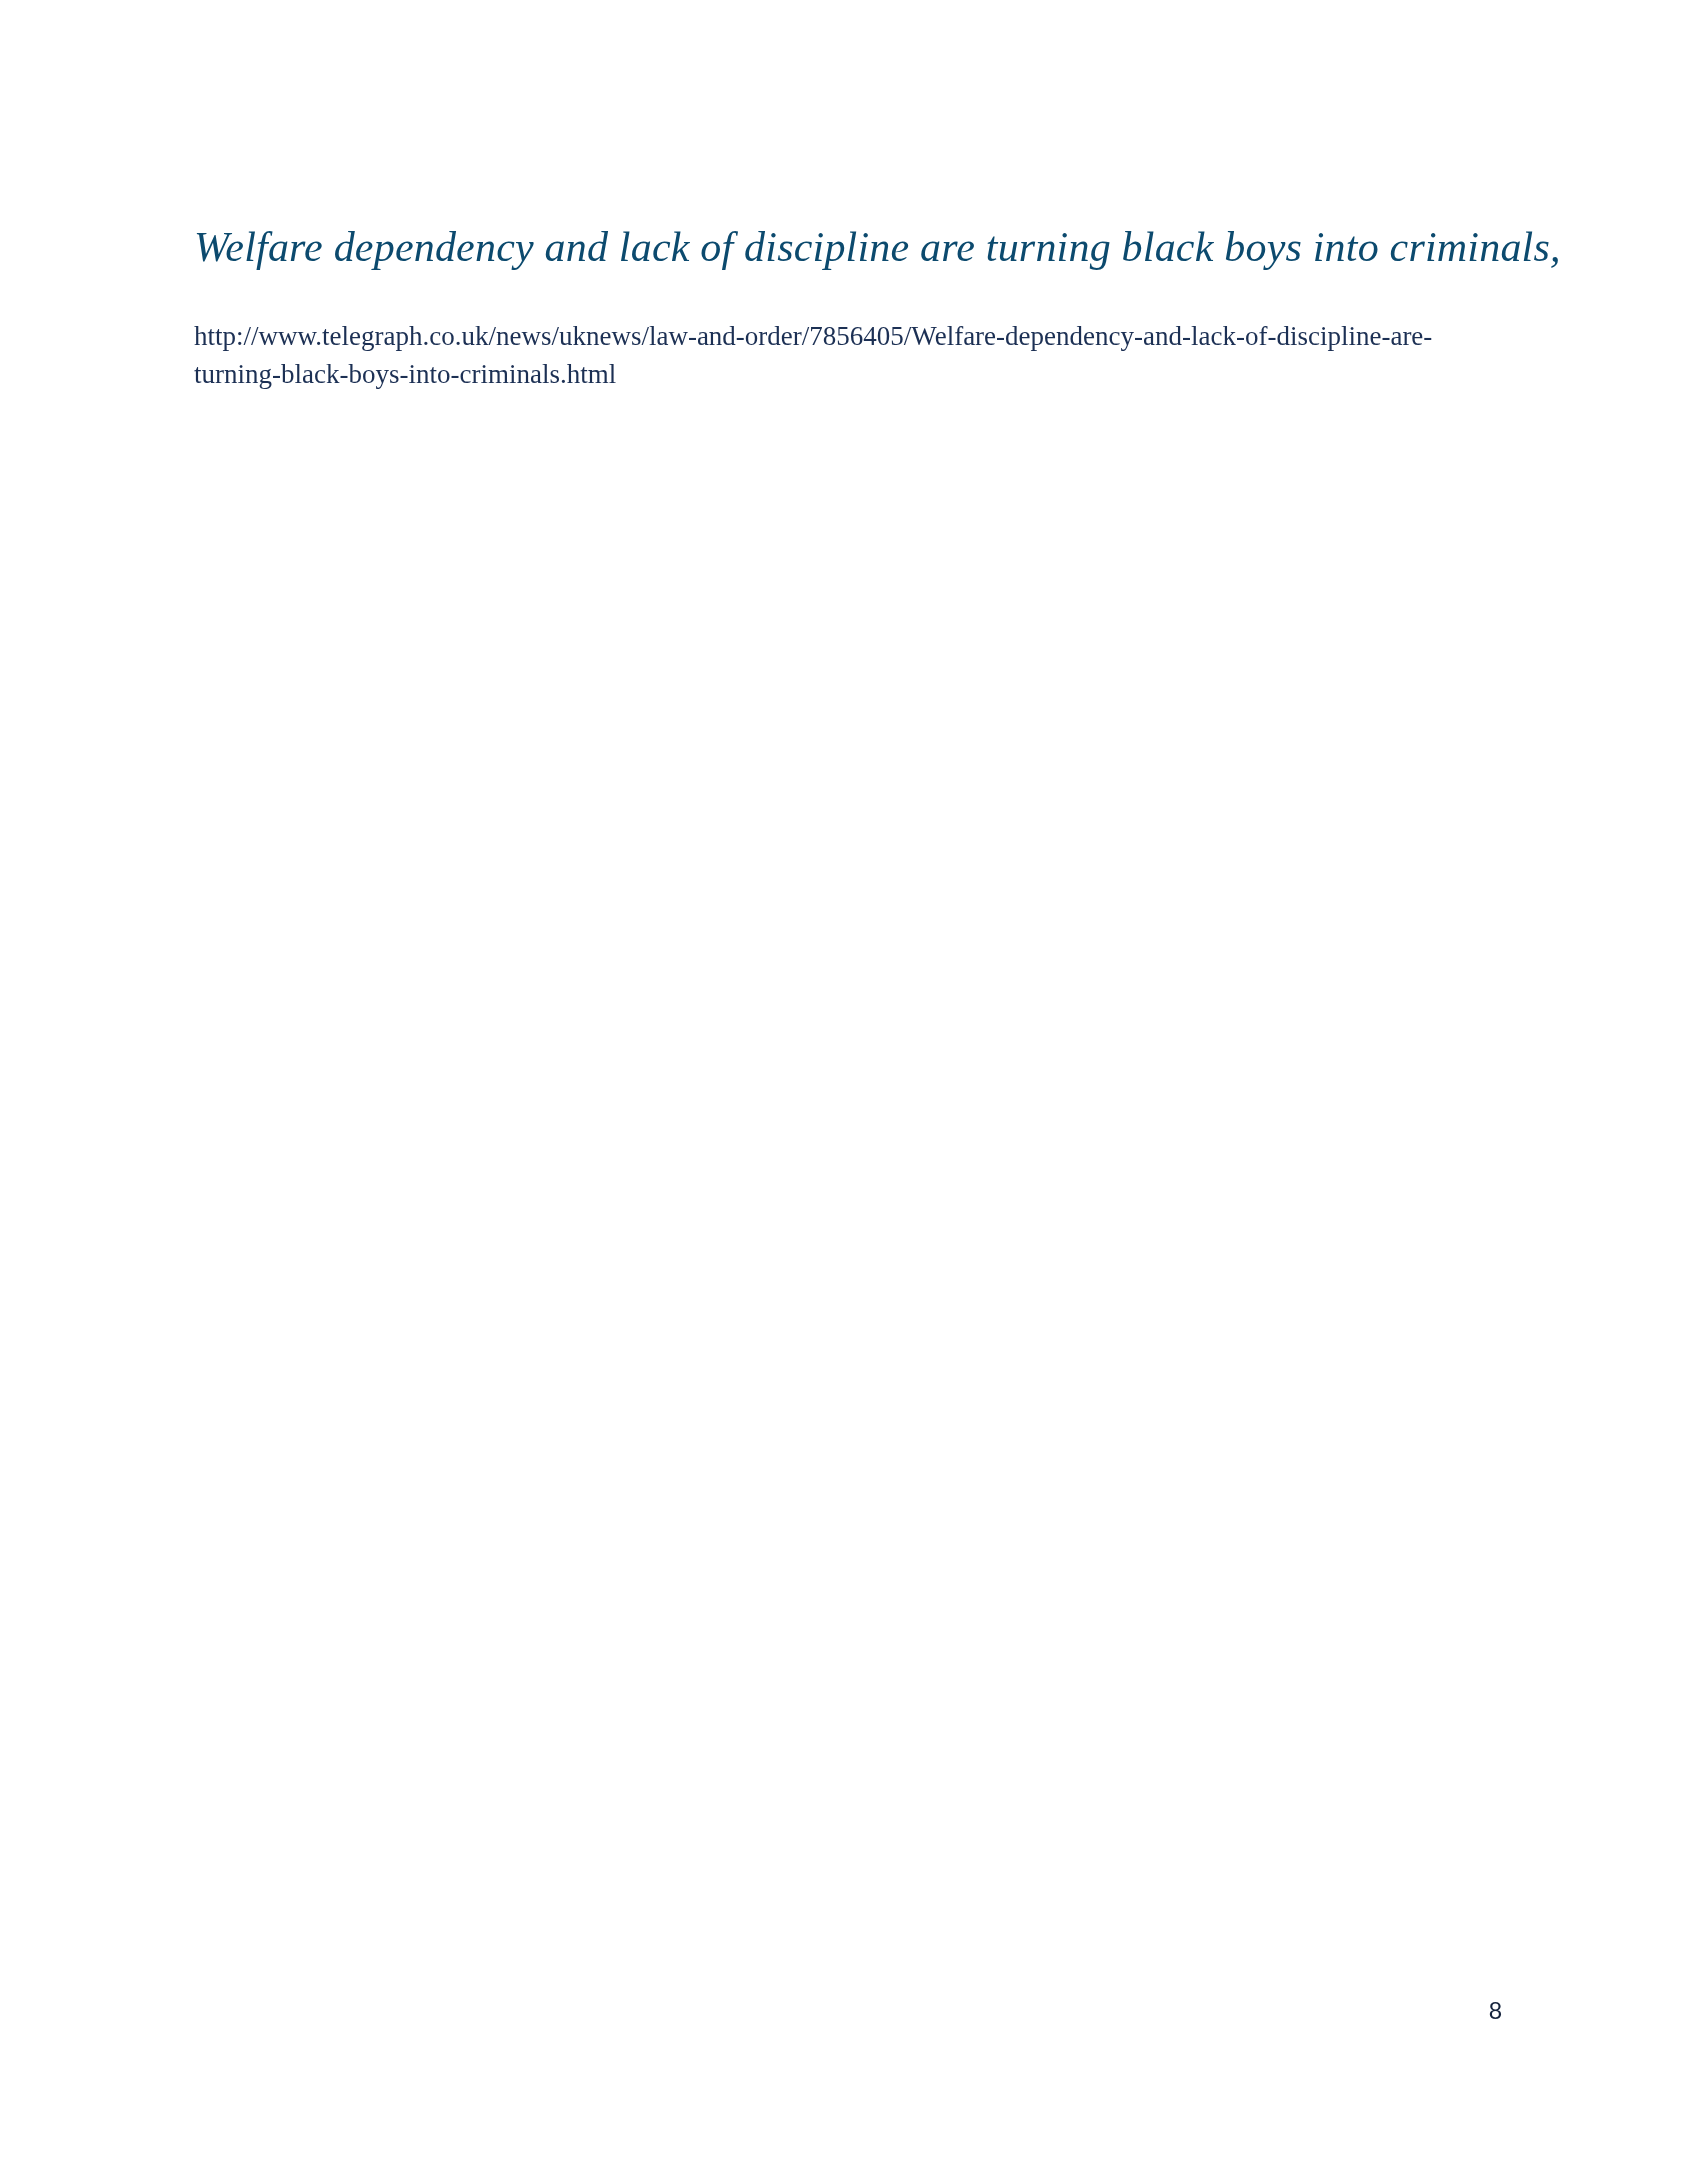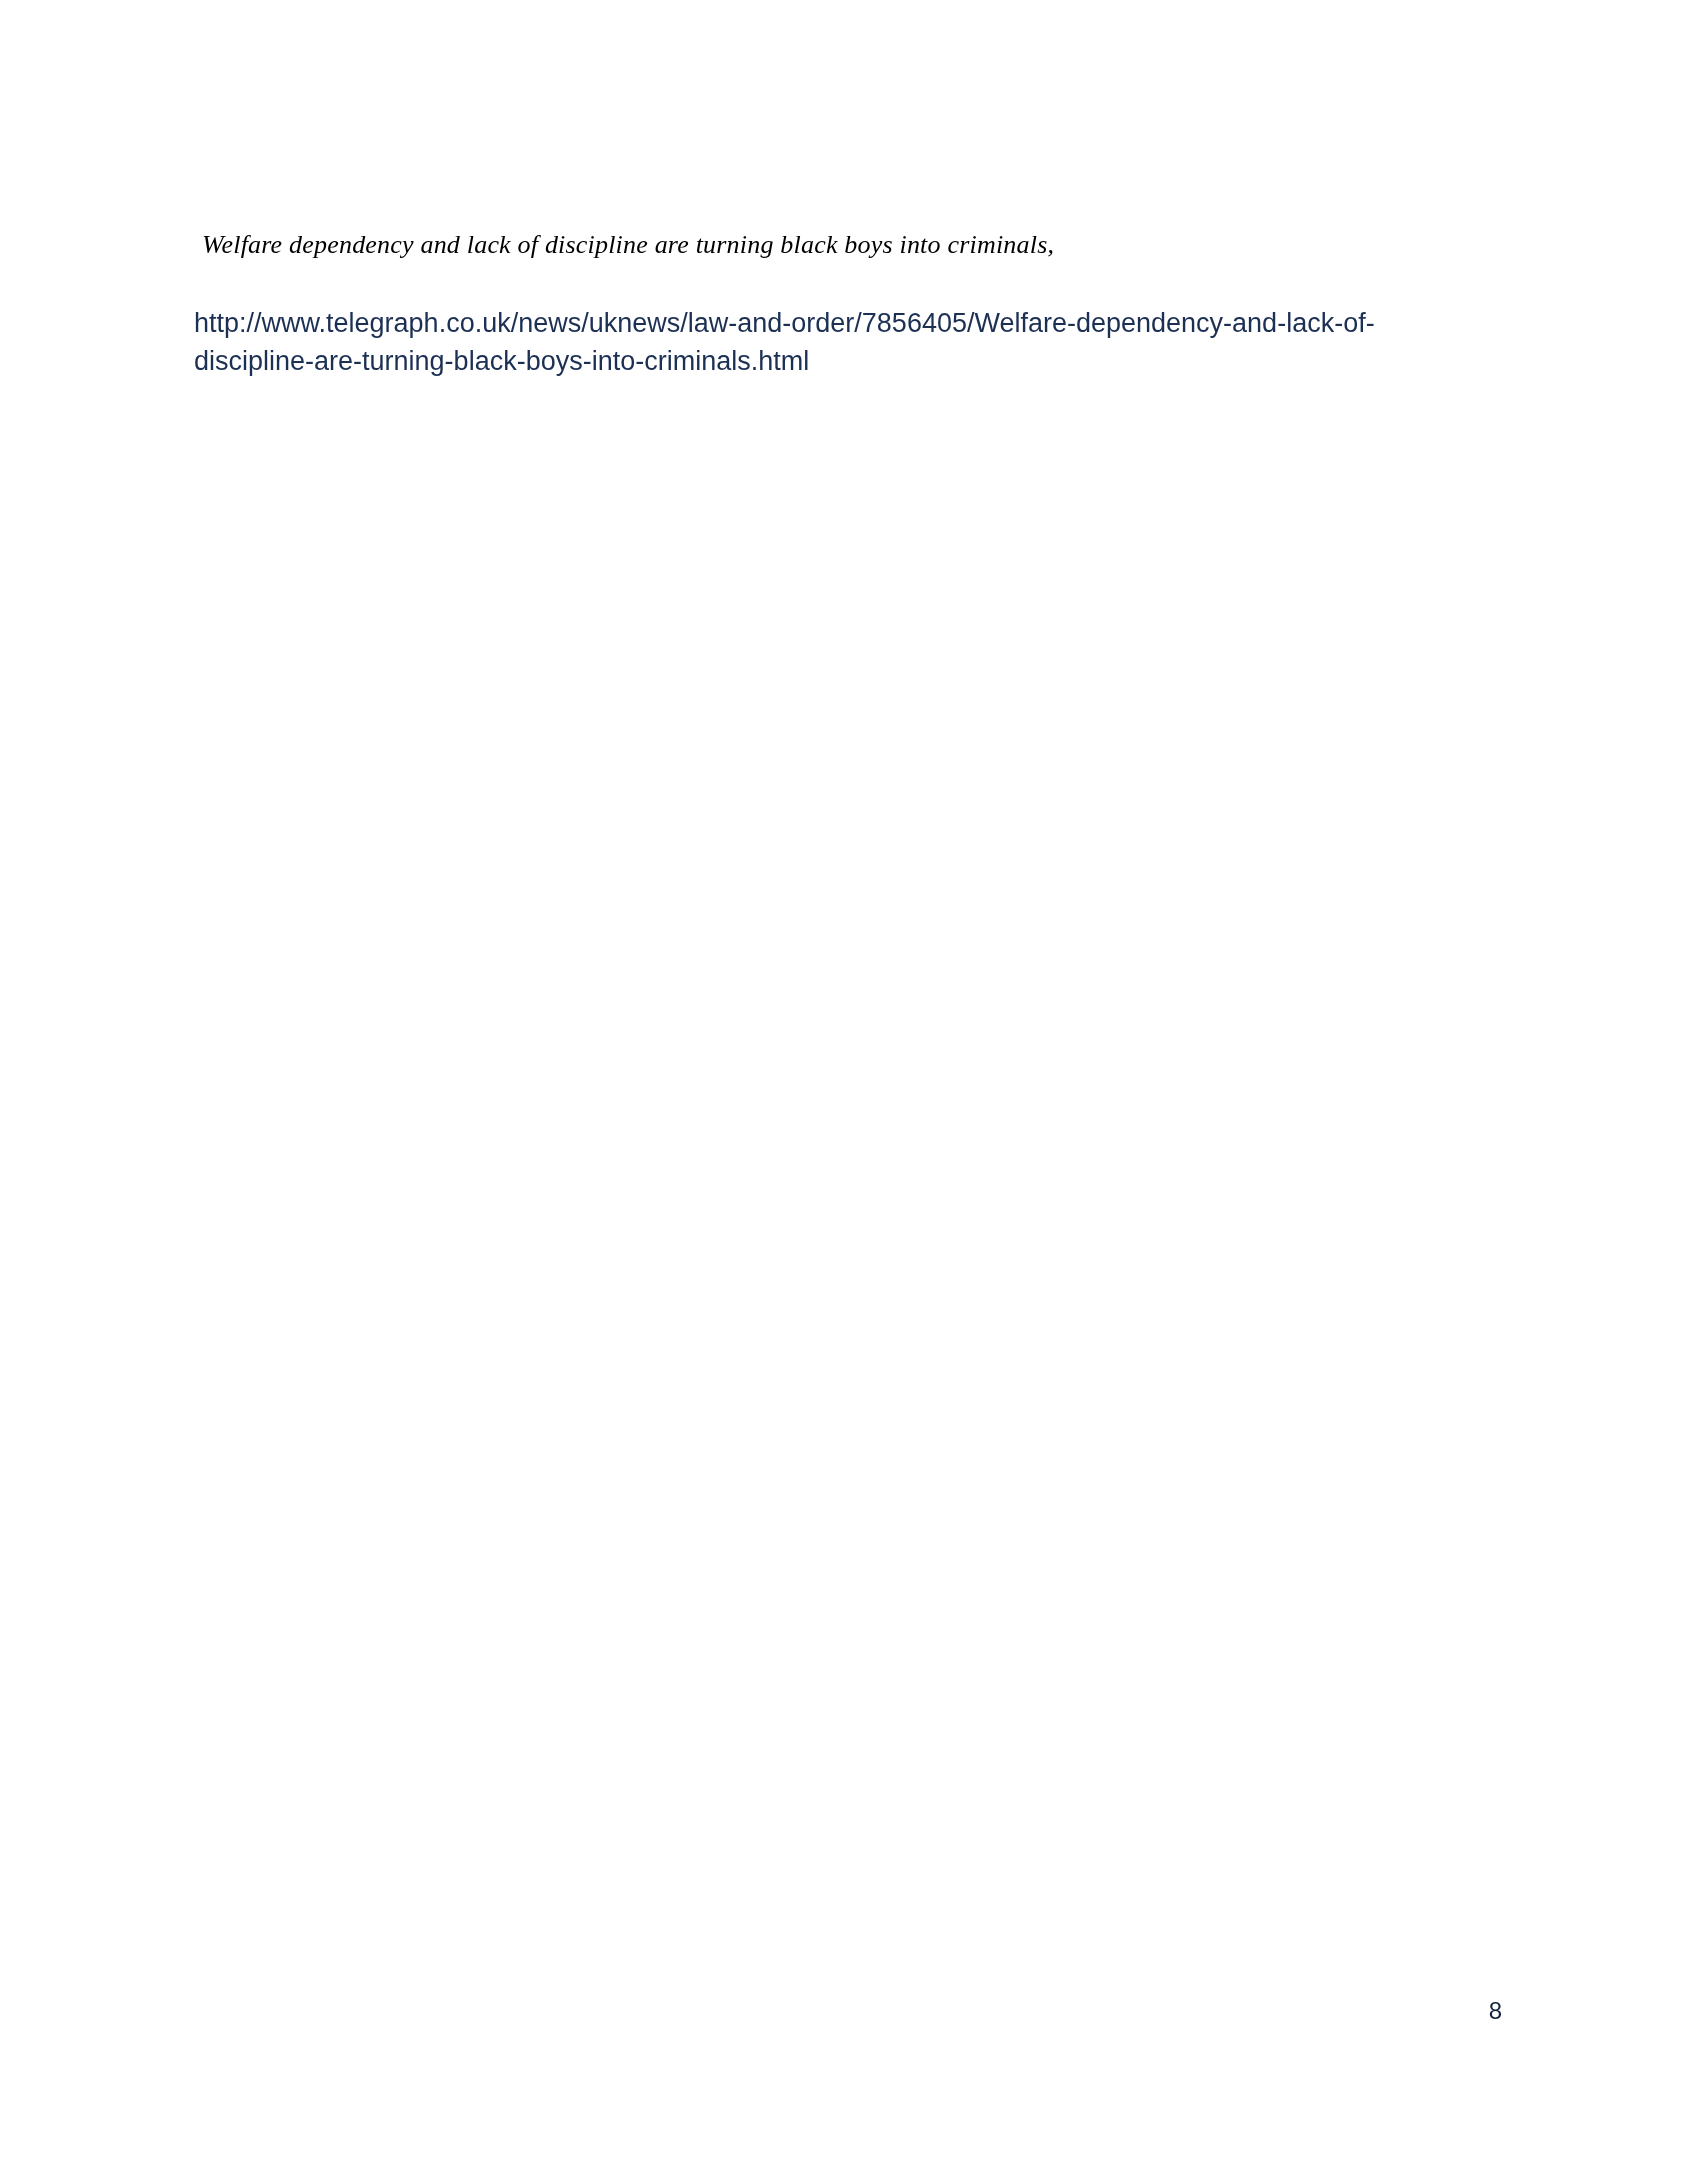--- a/index.html
+++ b/index.html
@@ -22,31 +22,31 @@
   }
   .content {
     position: absolute;
     left: 194px;
     top: 220px;
     width: 1257px;
   }
   .doc-title {
     font-family: "Liberation Serif", serif;
     font-style: italic;
-    font-size: 26px;
+    font-size: 42px;
     line-height: 1.3;
-    color: #000000;
-    margin: 8px;
+    color: #0c4a6e;
+    margin: 0;
     letter-spacing: 0.2px;
     white-space: nowrap;
   }
   .doc-url {
     margin: 0;
     margin-top: 42px;
-    font-family: Liberation Sans, sans-serif;
+    font-family: Liberation Serif, serif;
     font-size: 27px;
     line-height: 1.42;
     color: #1c3054;
     width: 1242px;
     word-break: break-word;
   }
   .page-number {
     position: absolute;
     right: 181px;
     bottom: 153px;

